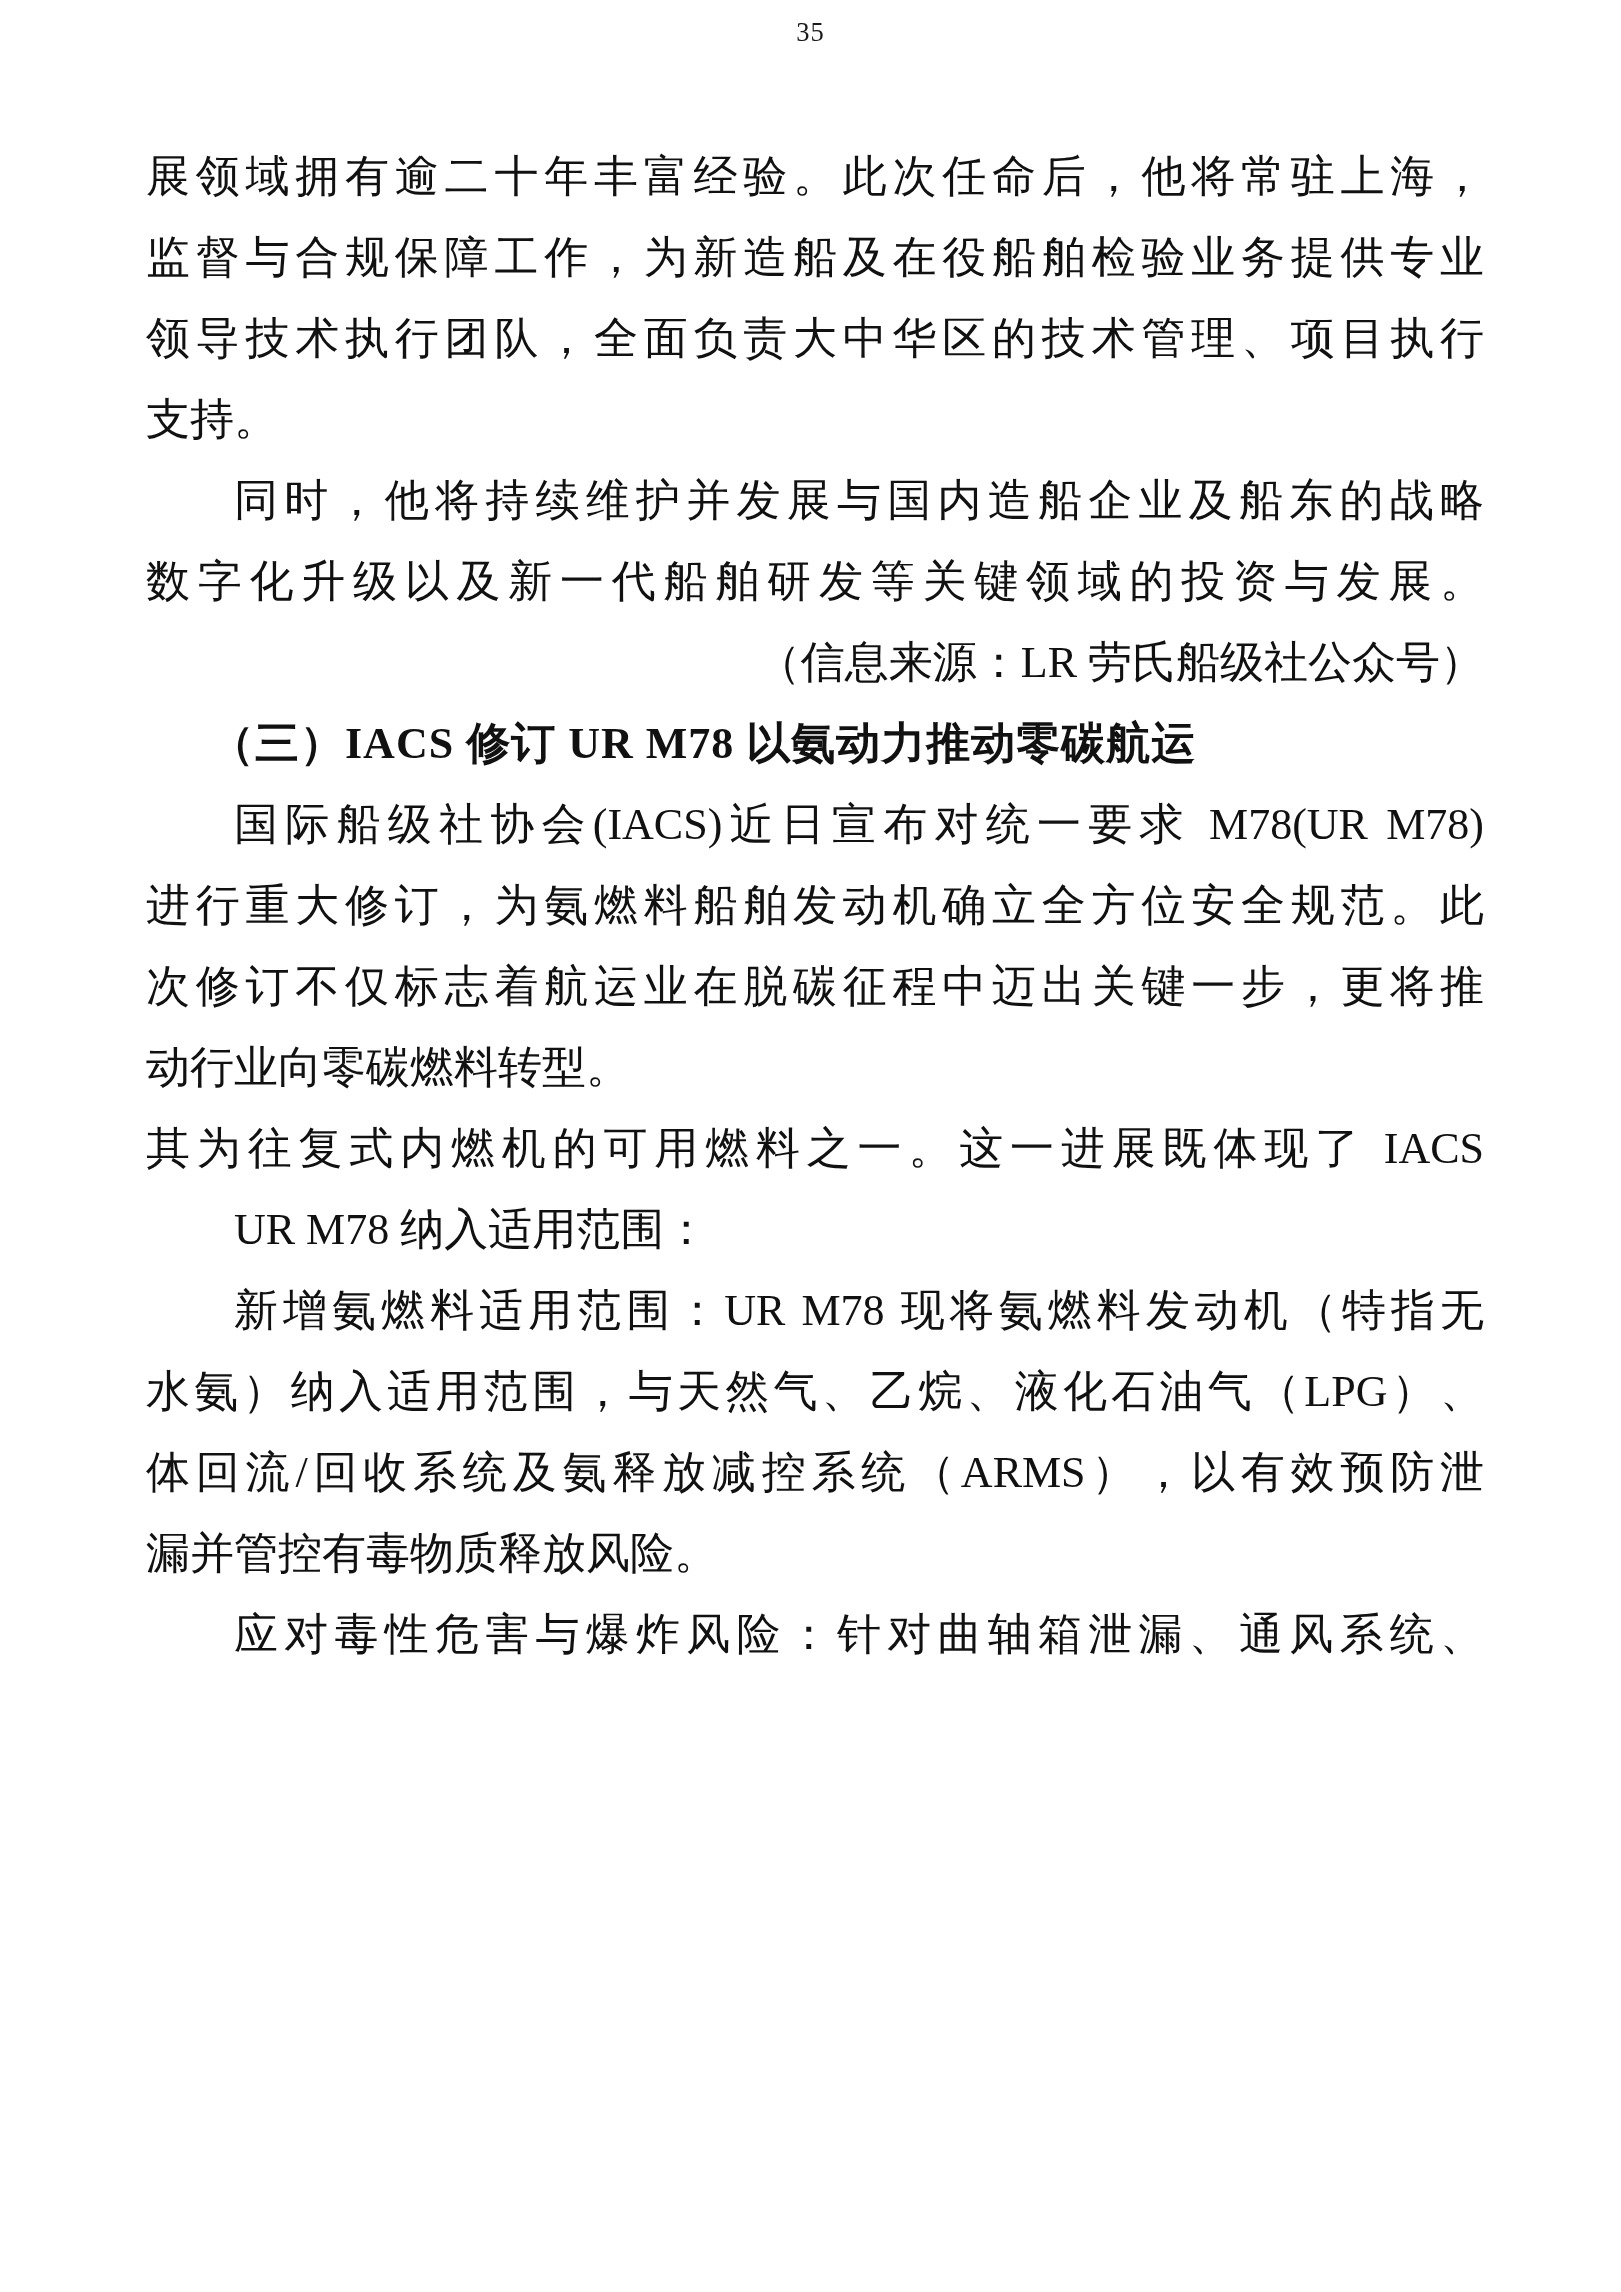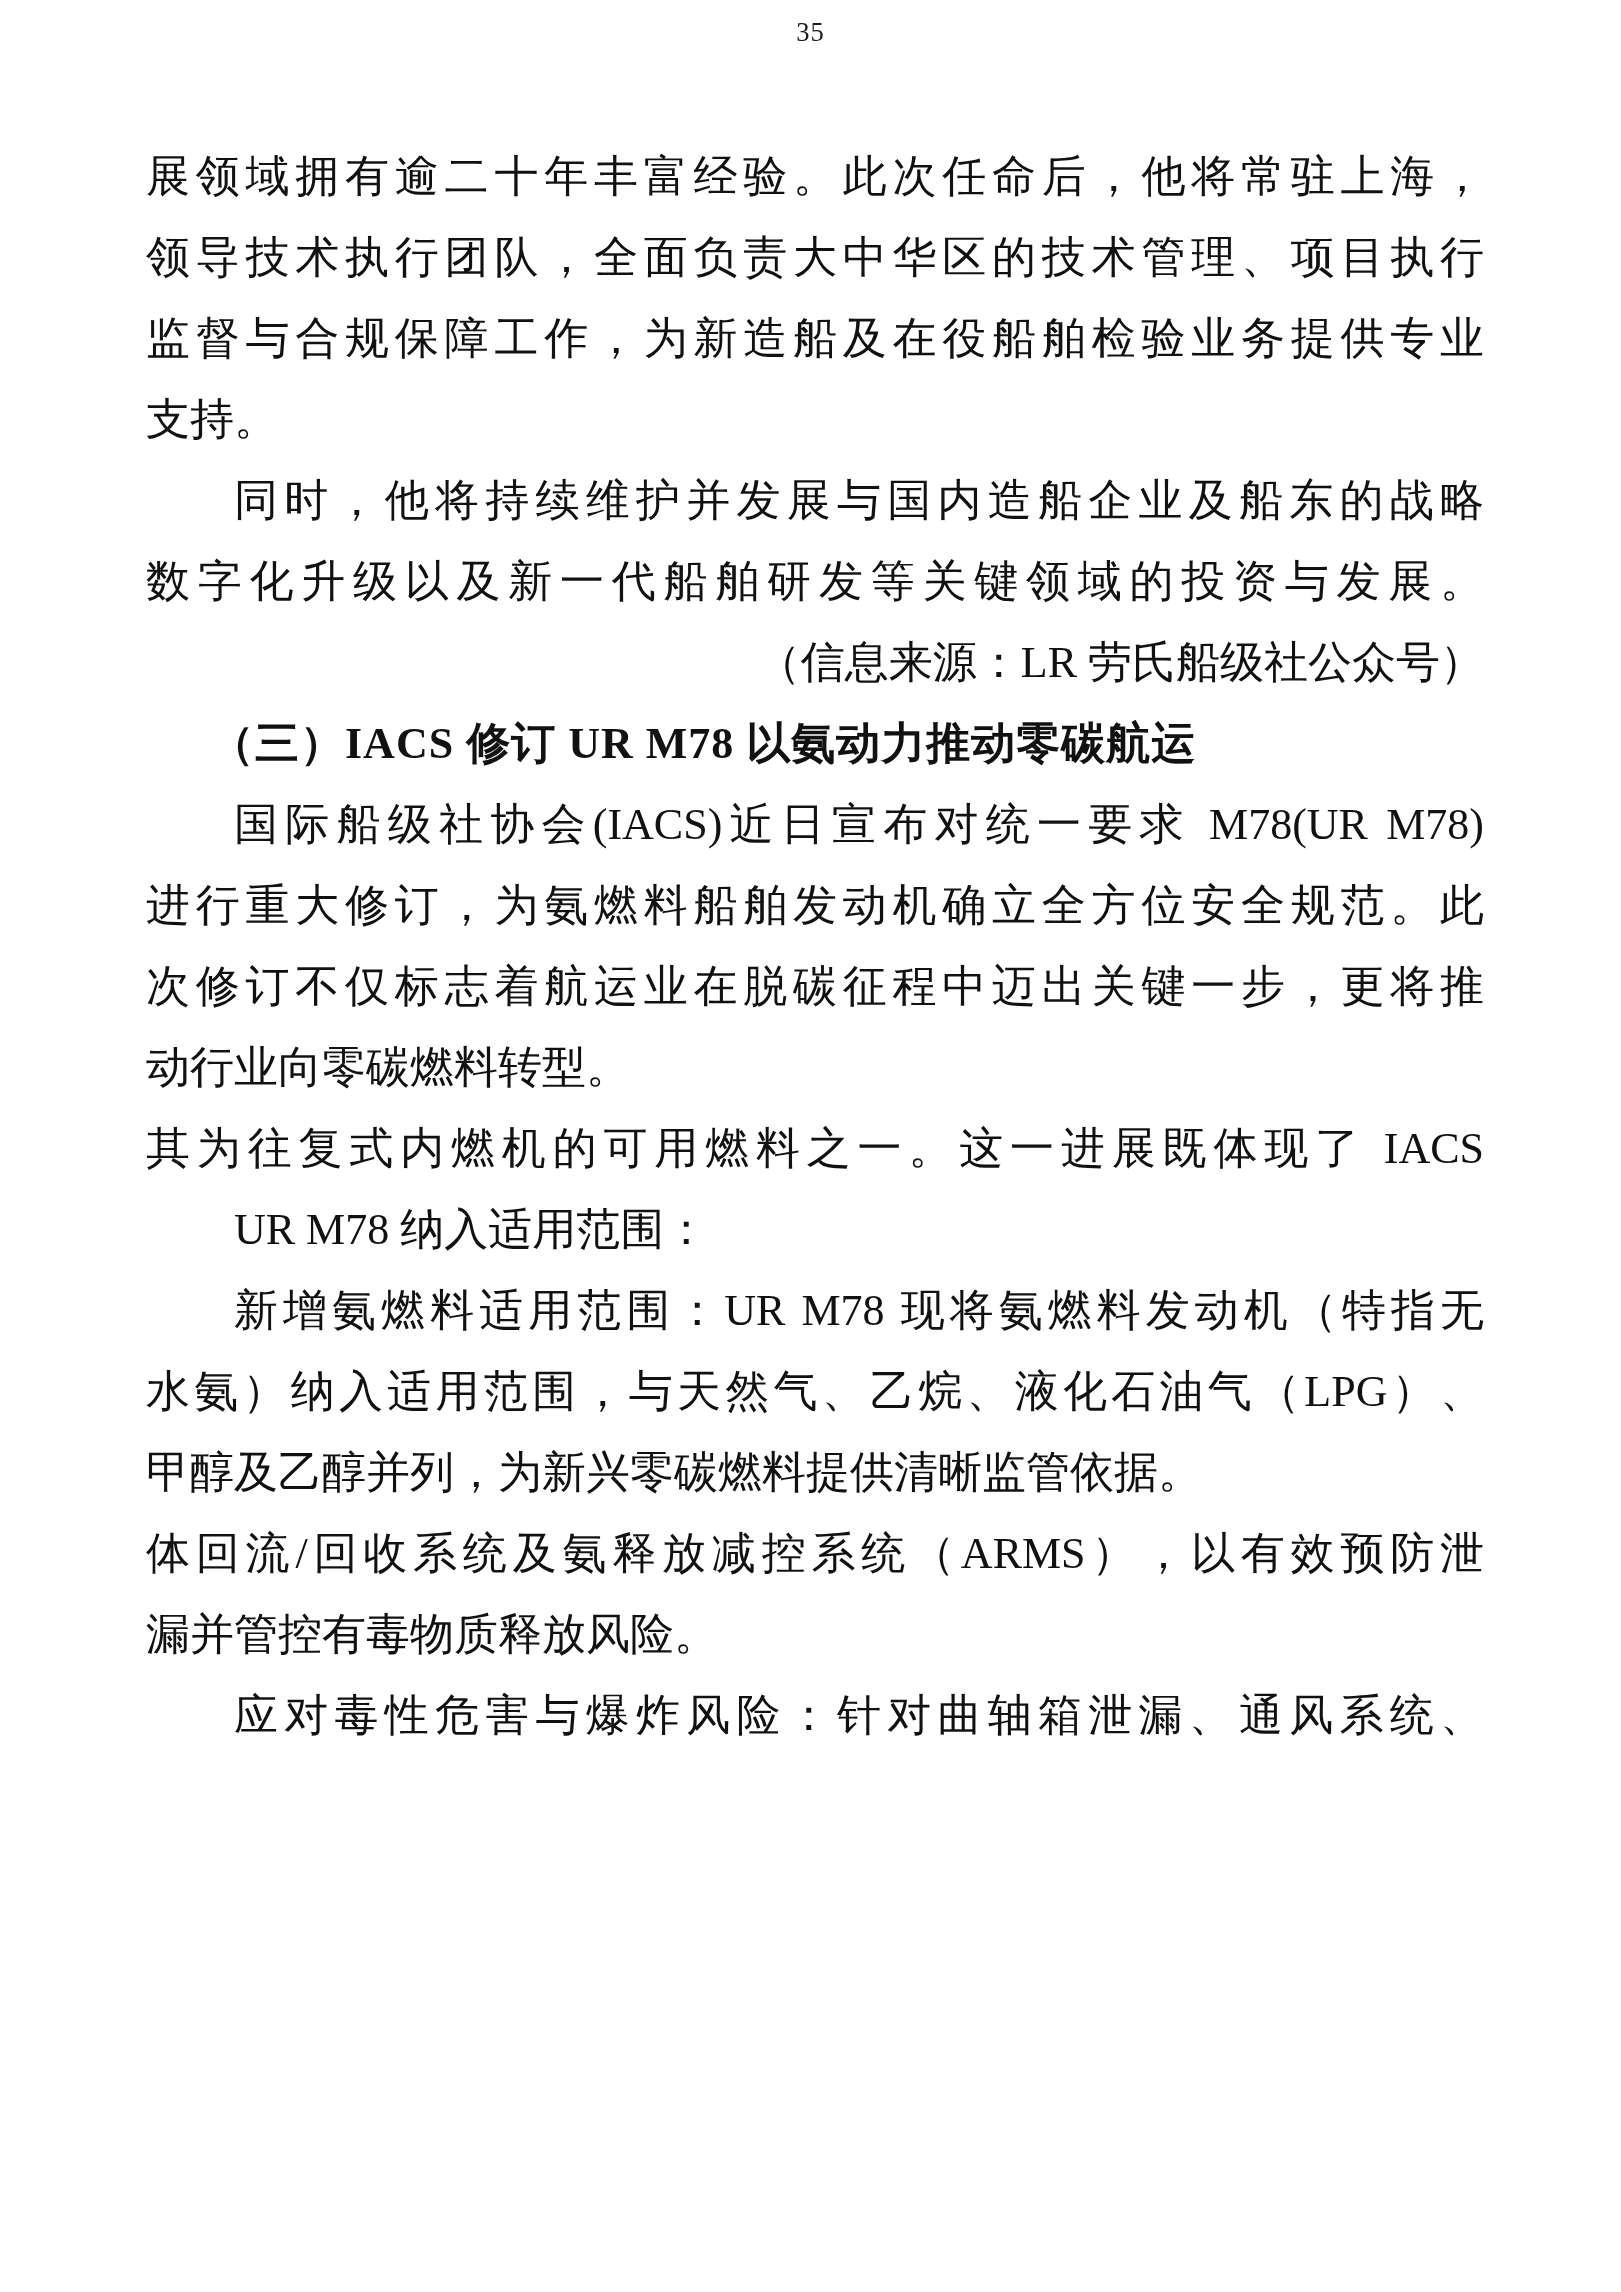--- a/index.html
+++ b/index.html
@@ -59,34 +59,33 @@
     text-align: right;
   }
 </style>
 </head>
 <body>
 
 <div class="page">
   <div class="page-number">35</div>
   <div class="doc-body">
       <div class="line justify">展领域拥有逾二十年丰富经验。此次任命后，他将常驻上海，</div>
+      <div class="line justify">监督与合规保障工作，为新造船及在役船舶检验业务提供专业</div>
       <div class="line justify">领导技术执行团队，全面负责大中华区的技术管理、项目执行</div>
-      <div class="line justify">监督与合规保障工作，为新造船及在役船舶检验业务提供专业</div>
       <div class="line">支持。</div>
       <div class="line justify indent">同时，他将持续维护并发展与国内造船企业及船东的战略</div>
       <div class="line justify">数字化升级以及新一代船舶研发等关键领域的投资与发展。</div>
       <div class="line align-right">（信息来源：LR 劳氏船级社公众号）</div>
       <div class="line heading">（三）IACS 修订 UR M78  以氨动力推动零碳航运</div>
       <div class="line justify indent">国际船级社协会(IACS)近日宣布对统一要求 M78(UR M78)</div>
       <div class="line justify">进行重大修订，为氨燃料船舶发动机确立全方位安全规范。此</div>
       <div class="line justify">次修订不仅标志着航运业在脱碳征程中迈出关键一步，更将推</div>
       <div class="line">动行业向零碳燃料转型。</div>
       <div class="line justify">其为往复式内燃机的可用燃料之一。这一进展既体现了 IACS</div>
       <div class="line indent">UR M78 纳入适用范围：</div>
       <div class="line justify indent">新增氨燃料适用范围：UR M78 现将氨燃料发动机（特指无</div>
       <div class="line justify">水氨）纳入适用范围，与天然气、乙烷、液化石油气（LPG）、</div>
-      <div class="line">甲醇及乙醇并列，为新兴零碳燃料提供清晰监管依据。</div>
       <div class="line justify">体回流/回收系统及氨释放减控系统（ARMS），以有效预防泄</div>
       <div class="line">漏并管控有毒物质释放风险。</div>
       <div class="line justify indent">应对毒性危害与爆炸风险：针对曲轴箱泄漏、通风系统、</div>
     </div>
 </div>
 
 
 </body></html>

